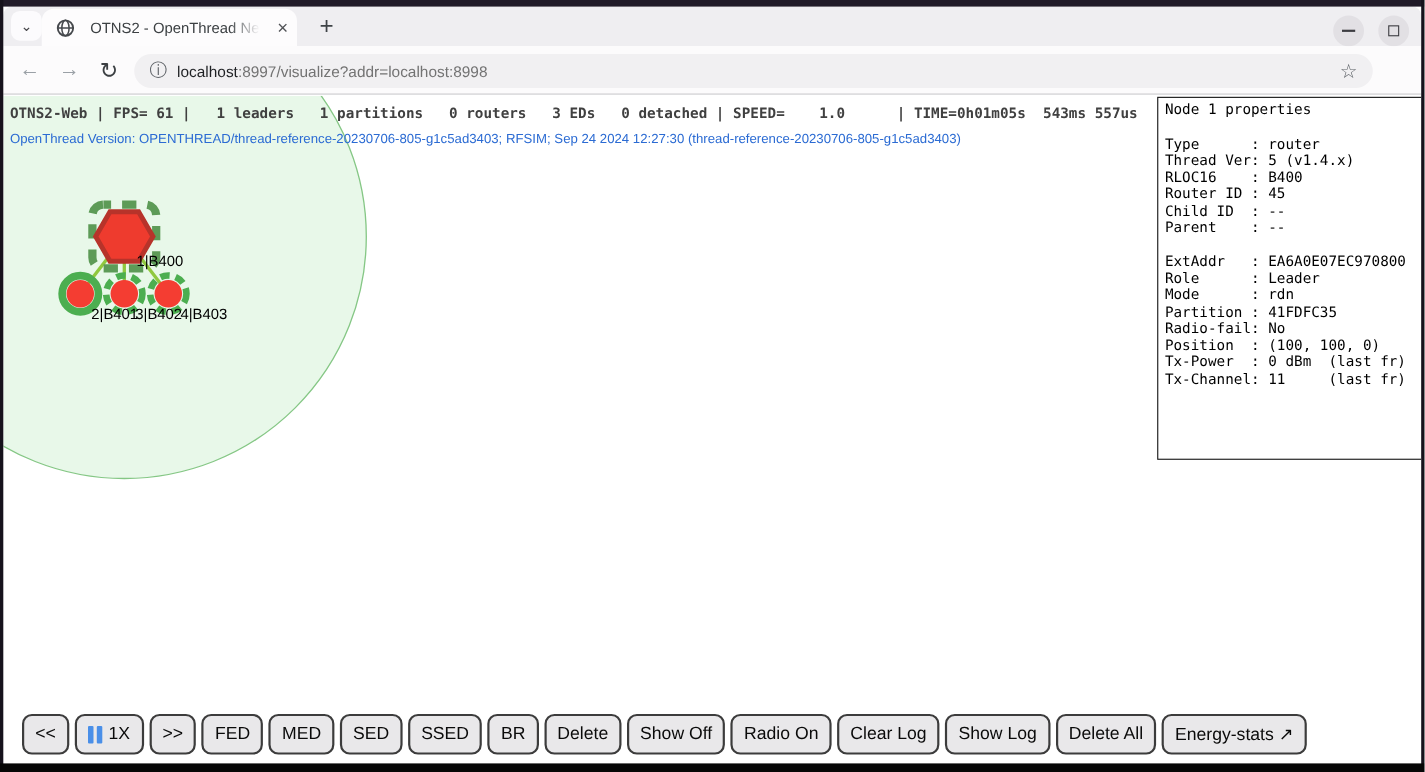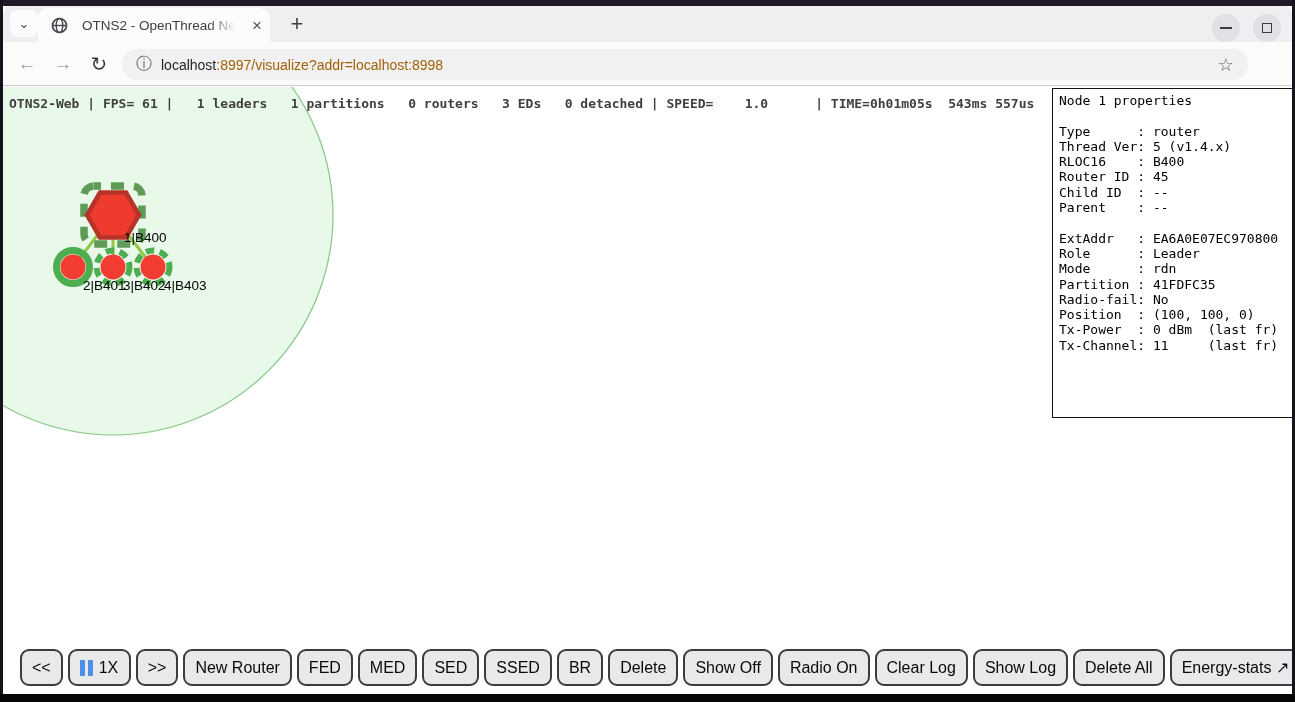--- a/index.html
+++ b/index.html
@@ -31,21 +31,21 @@
   .win-btn .box { width:10px; height:10px; border:1.8px solid #3c3c41; background:transparent; }
 
   
   .toolbar { position:absolute; left:3px; top:42px; width:1289px; height:44px; background:#fcfbfc; border-bottom:1px solid #cbcbcd; }
   .nav-ico { position:absolute; top:0; height:44px; display:flex; align-items:center; justify-content:center; width:30px; font-size:19px; }
   .omnibox { position:absolute; left:119px; top:7px; width:1126px; height:31px; background:#f1f0f2; border-radius:16px;
     display:flex; align-items:center; padding:0 14px; }
   .omni-info { font-size:16px; color:#5f6368; margin-right:9px; }
   .omni-url { font-size:14px; white-space:nowrap; }
   .omni-host { color:#1f2124; }
-  .omni-rest { color:#a16207; }
+  .omni-rest { color:#737373; }
   .omni-star { margin-left:auto; font-size:18px; color:#5f6368; }
   .avatar { position:absolute; left:1258px; top:51px; width:27px; height:27px; border-radius:50%;
     display:flex; align-items:center; justify-content:center; color:#fff; font-size:12.5px; font-weight:bold; }
 
   
   .content { position:absolute; left:3px; top:87px; width:1289px; height:607px; background:#ffffff; overflow:hidden; }
   .net-svg { position:absolute; left:0; top:0; }
   .status-line { position:absolute; left:6px; top:10px; font-family:"DejaVu Sans Mono", monospace;
     font-size:13px; line-height:14px; font-weight:bold; color:#404040; white-space:pre; }
   .version-line { position:absolute; left:6px; top:33px; font-size:12px; line-height:13px; color:#2b6bd3; white-space:pre; }
@@ -125,20 +125,21 @@
       <circle cx="150" cy="180" r="16.5" fill="none" stroke="#4cae50" stroke-width="6" stroke-dasharray="8.5 5.5"></circle>
       <circle cx="150" cy="180" r="12.5" fill="#f43d32"></circle>
 
       <text x="121" y="155" font-size="13.5" fill="#000">1|B400</text>
       <text x="80" y="203" font-size="13.5" fill="#000">2|B401</text>
       <text x="120" y="203" font-size="13.5" fill="#000">3|B402</text>
       <text x="161" y="203" font-size="13.5" fill="#000">4|B403</text>
     </svg>
 
     <div class="status-line">OTNS2-Web | FPS= 61 |   1 leaders   1 partitions   0 routers   3 EDs   0 detached | SPEED=    1.0      | TIME=0h01m05s  543ms 557us</div>
+    <div class="version-line">OpenThread Version: OPENTHREAD/thread-reference-20230706-805-g1c5ad3403; RFSIM; Sep 24 2024 12:27:30 (thread-reference-20230706-805-g1c5ad3403)</div>
 
     <div class="props">
       <pre>Node 1 properties
 
 Type      : router
 Thread Ver: 5 (v1.4.x)
 RLOC16    : B400
 Router ID : 45
 Child ID  : --
 Parent    : --
@@ -156,21 +157,20 @@
     <div class="controls">
       <div class="btn">&lt;&lt;</div>
       <div class="btn btn-speed">
         <span class="pause-icon">
             <span></span>
             <span></span>
           </span>
         <span>1X</span>
       </div>
       <div class="btn">&gt;&gt;</div>
-      <div class="btn">New Router</div>
       <div class="btn">FED</div>
       <div class="btn">MED</div>
       <div class="btn">SED</div>
       <div class="btn">SSED</div>
       <div class="btn">BR</div>
       <div class="btn">Delete</div>
       <div class="btn">Show Off</div>
       <div class="btn">Radio On</div>
       <div class="btn">Clear Log</div>
       <div class="btn">Show Log</div>

